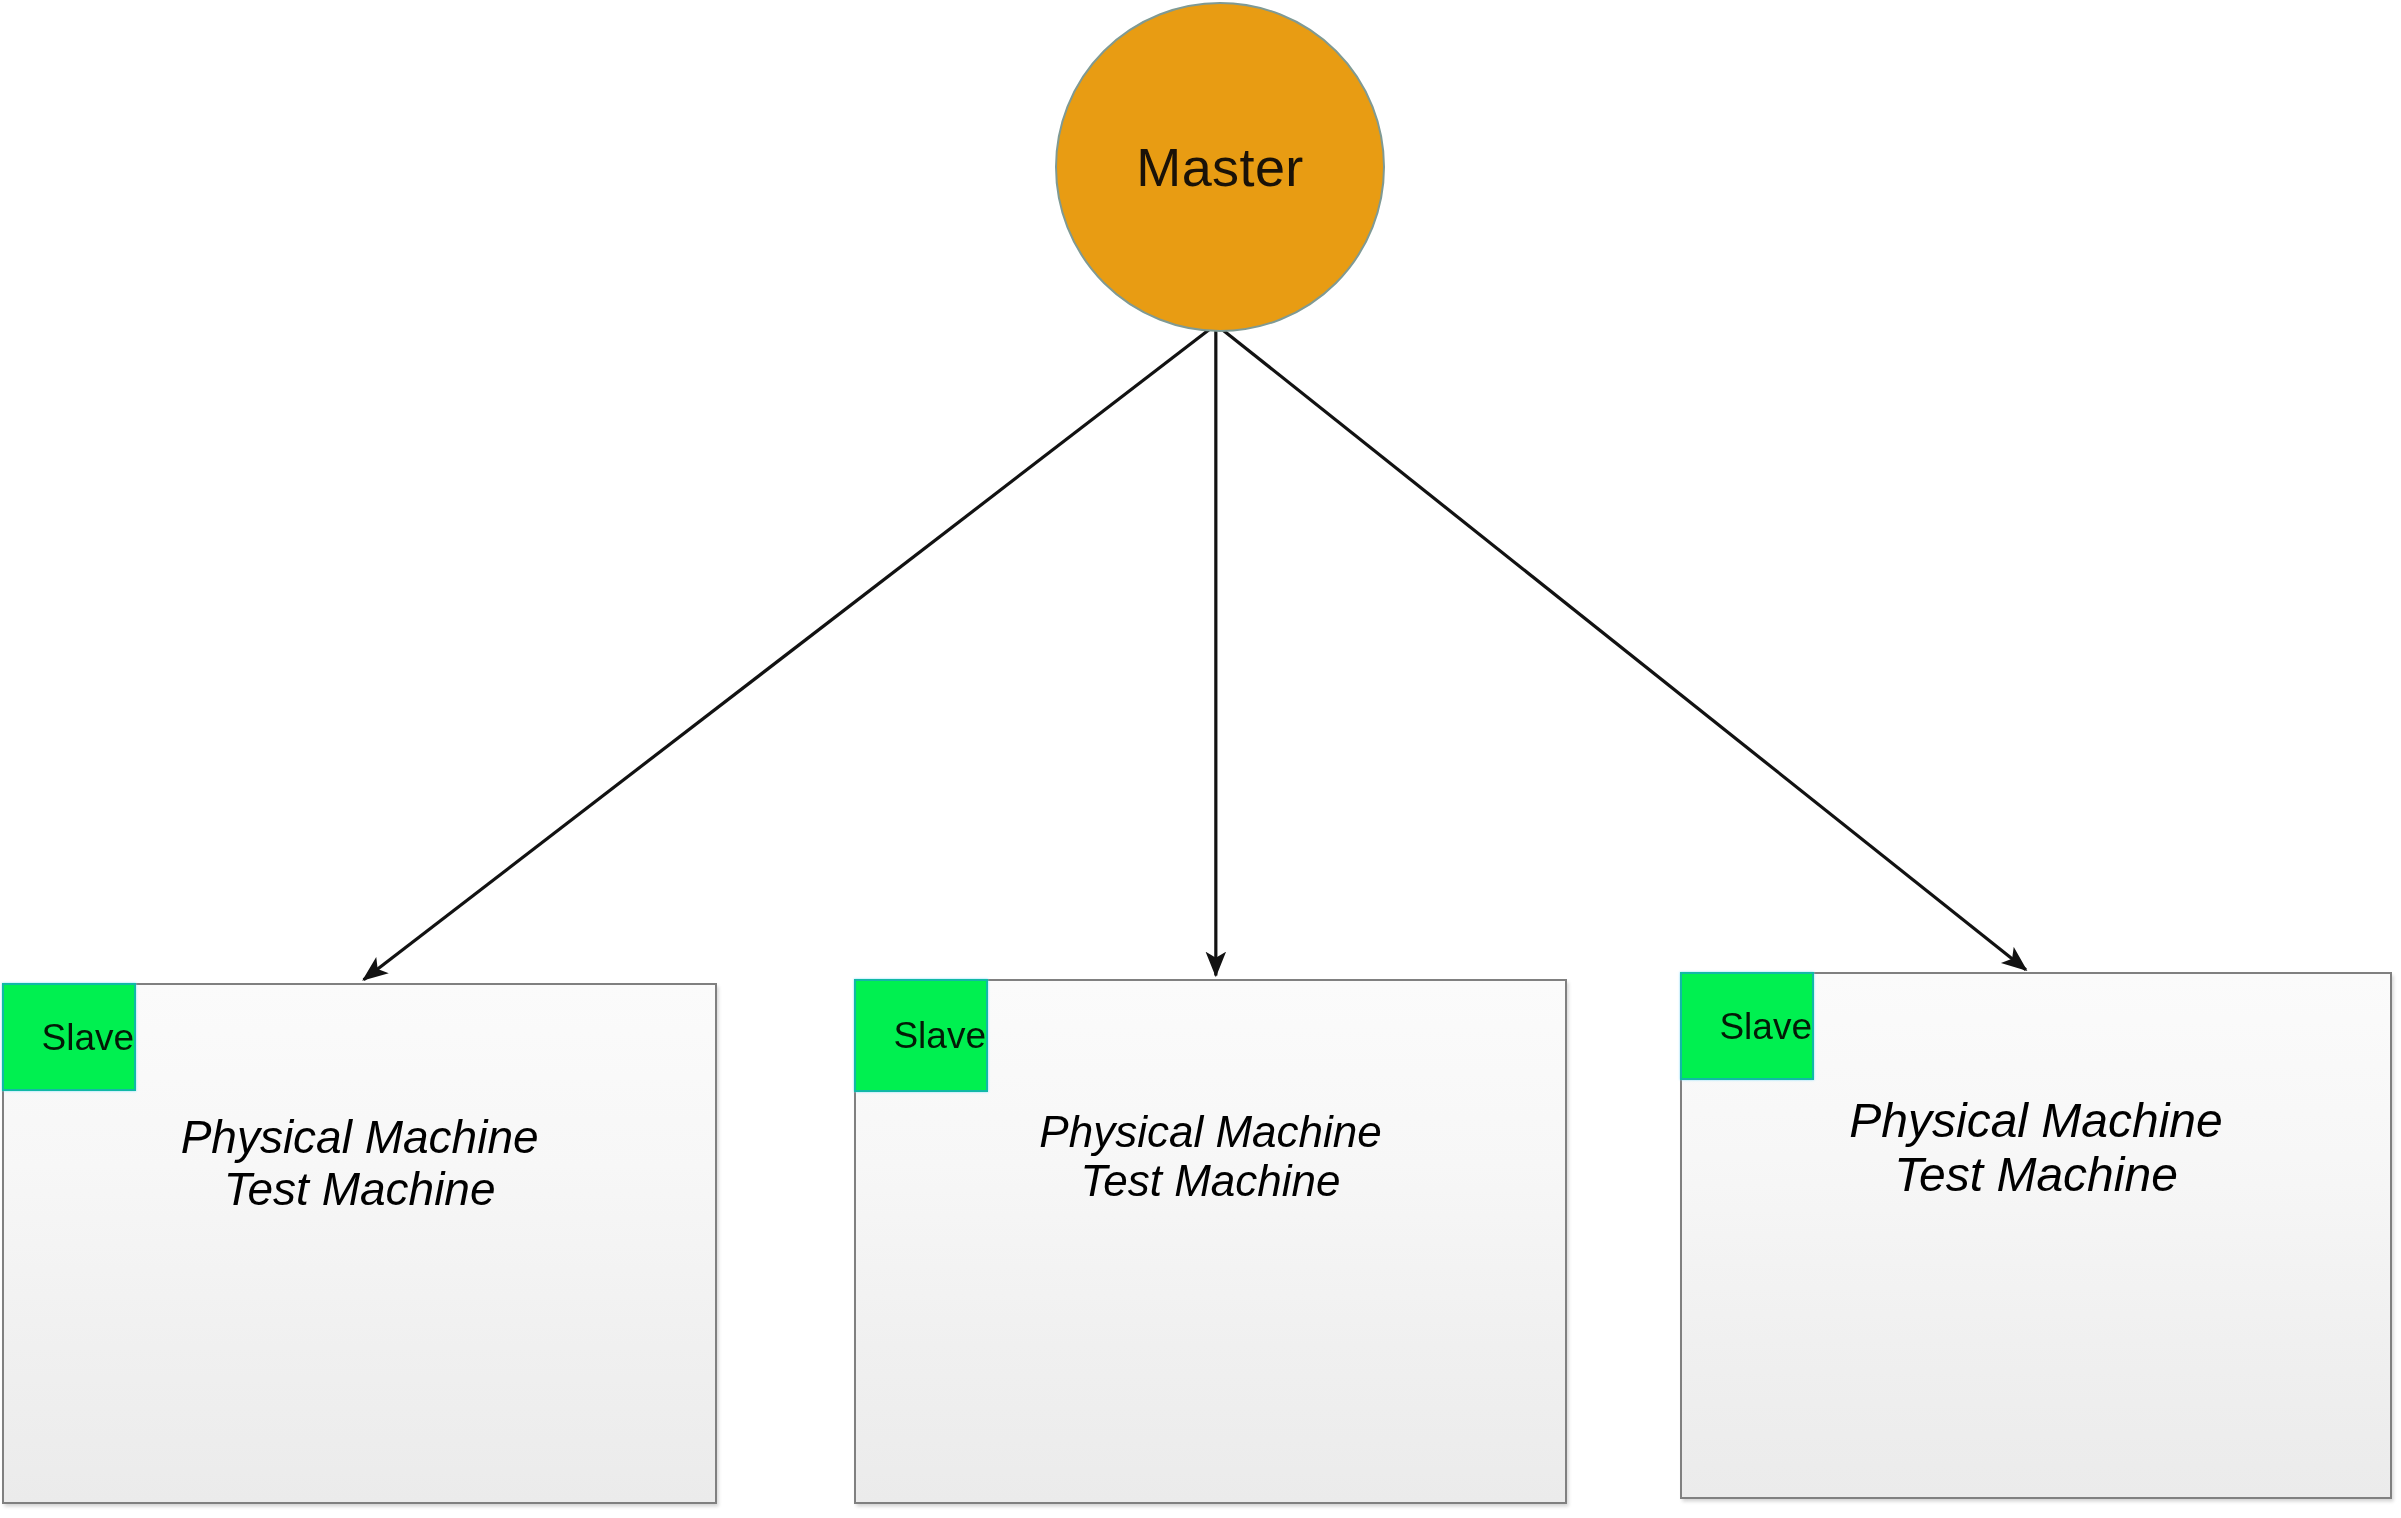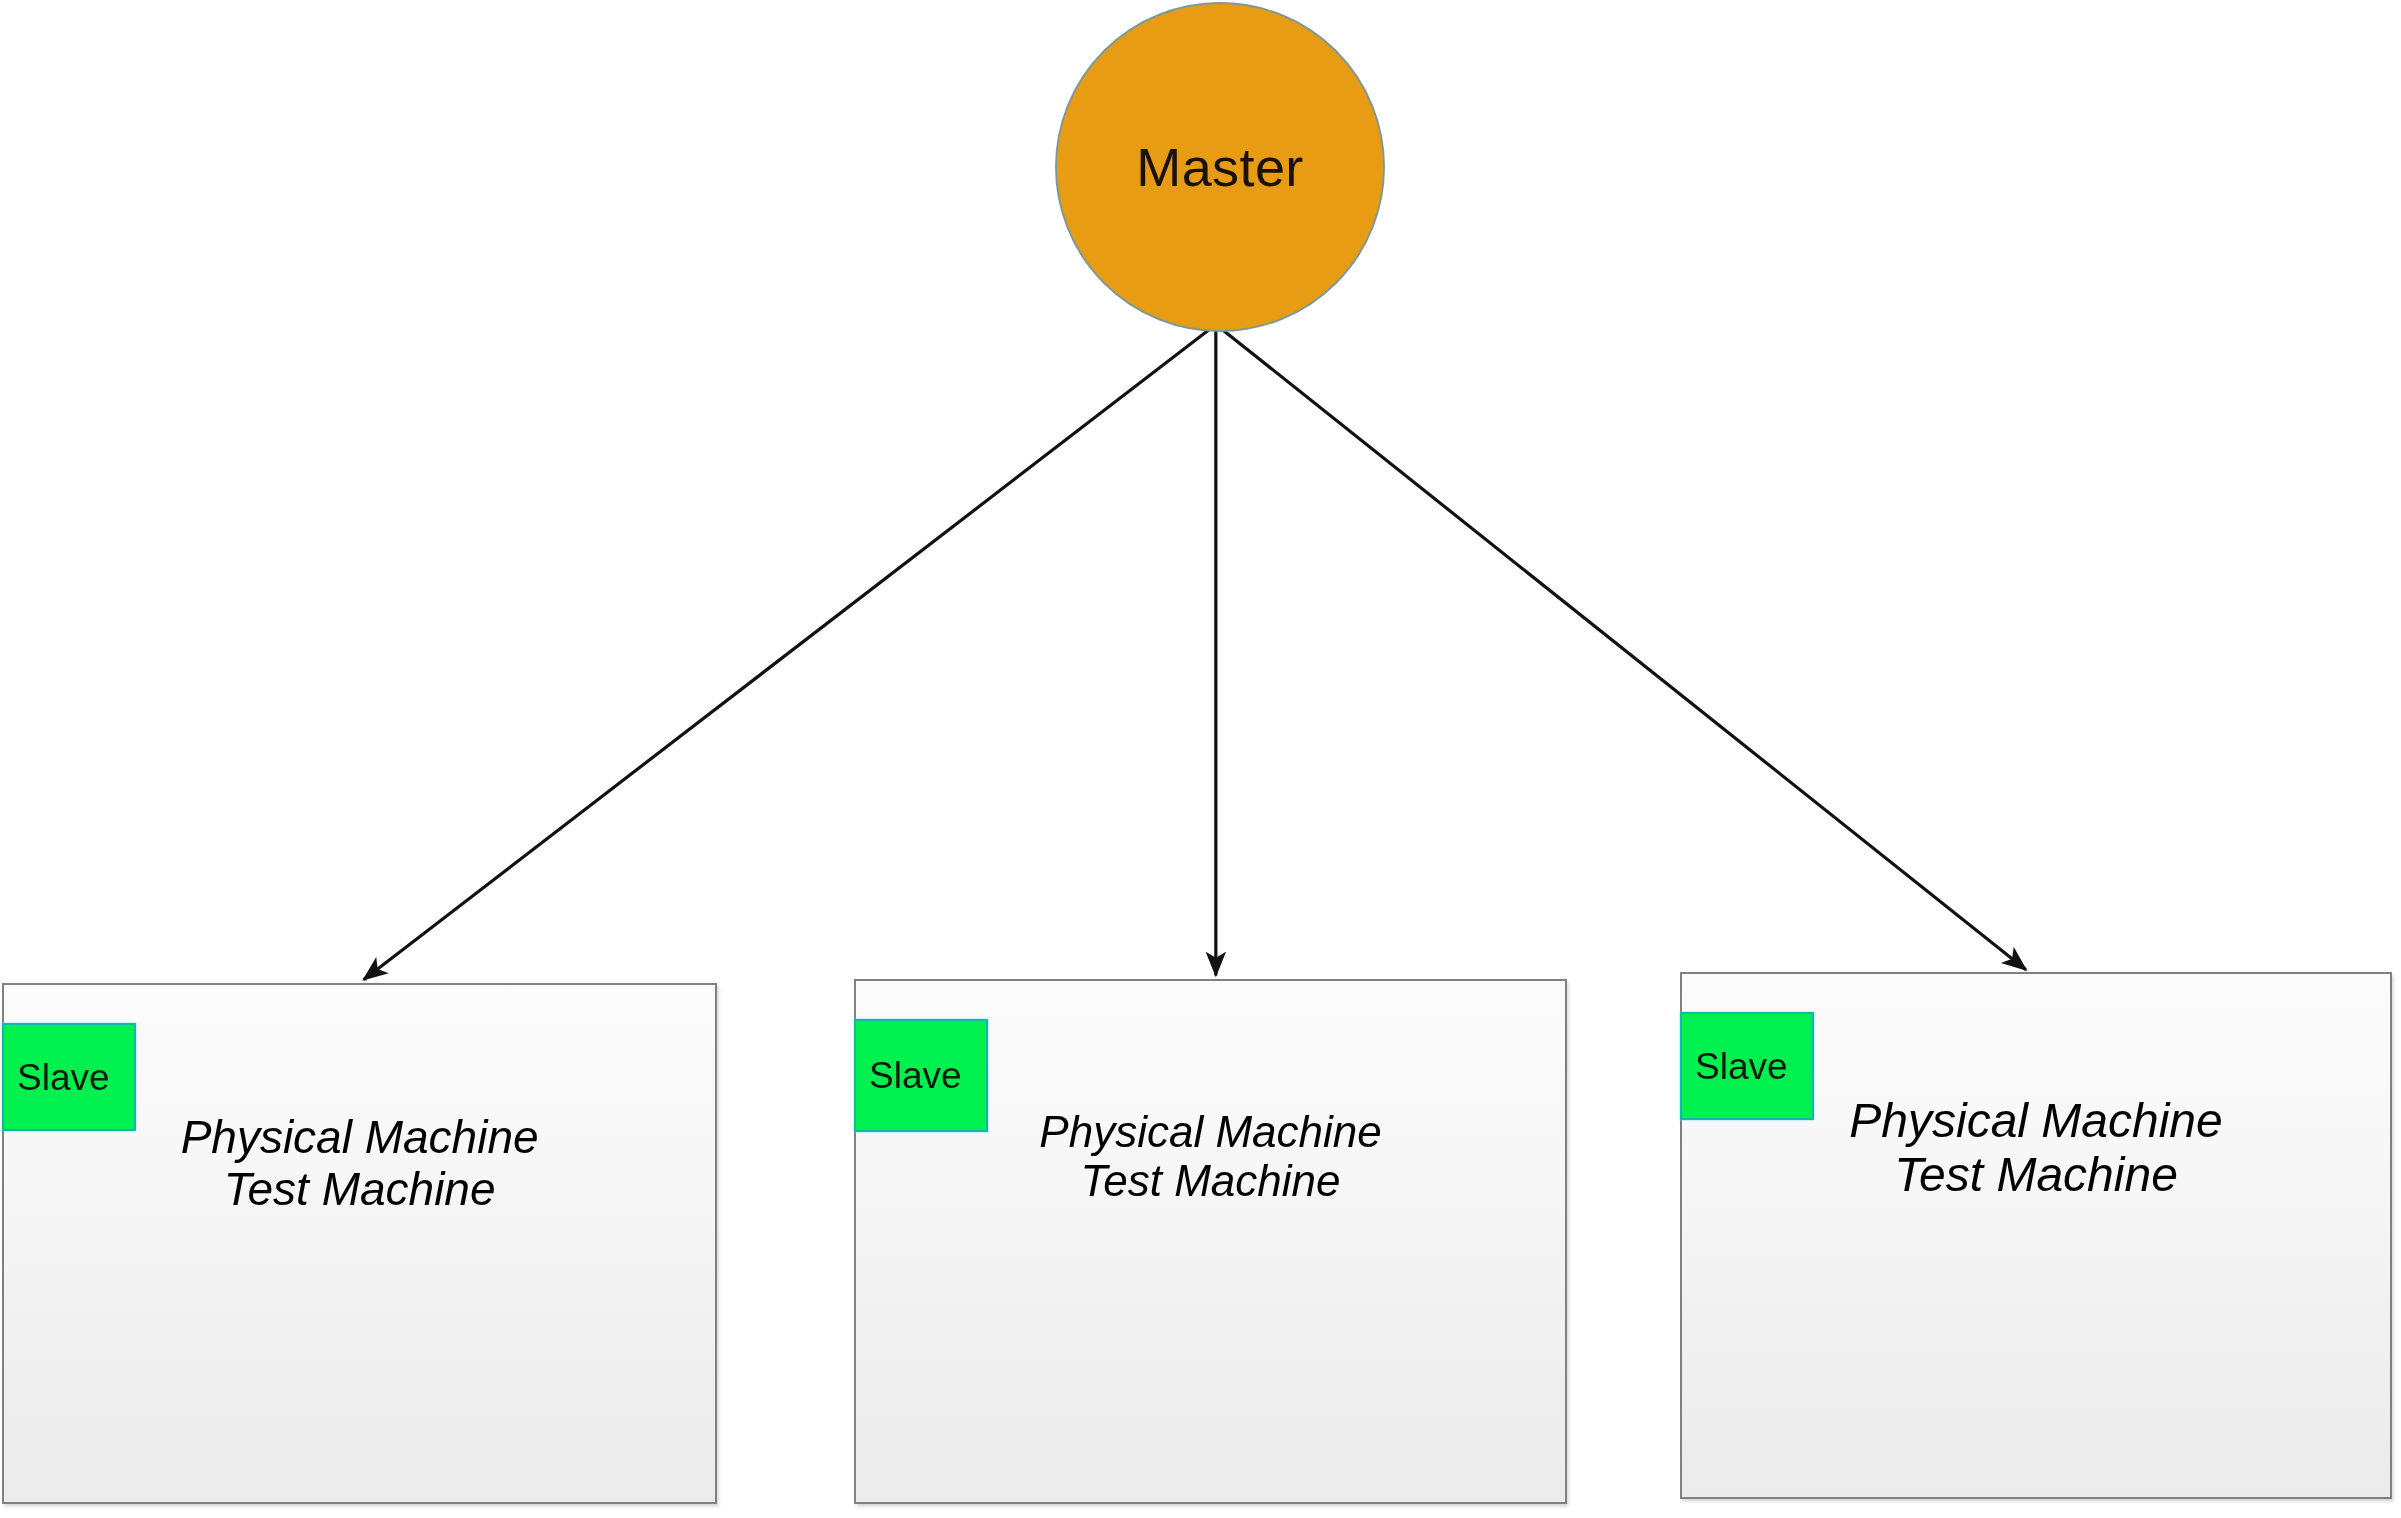--- a/index.html
+++ b/index.html
@@ -70,23 +70,22 @@
   }
 
   
   .slave-badge {
     position: absolute;
     box-sizing: border-box;
     background: #00f050;
     border: 2.9px solid #11b9a6;
     display: flex;
     align-items: center;
-    justify-content: flex-start;
+    justify-content: flex-end;
     box-shadow: 0 0 2.1px rgba(120,220,255,0.9);
-    margin-top: 40px;
   }
   .slave-badge-label {
     font-size: 37px;
     color: #031a06;
     padding-left: 13px;
     line-height: 1;
     white-space: nowrap;
   }
 </style>
 </head>

